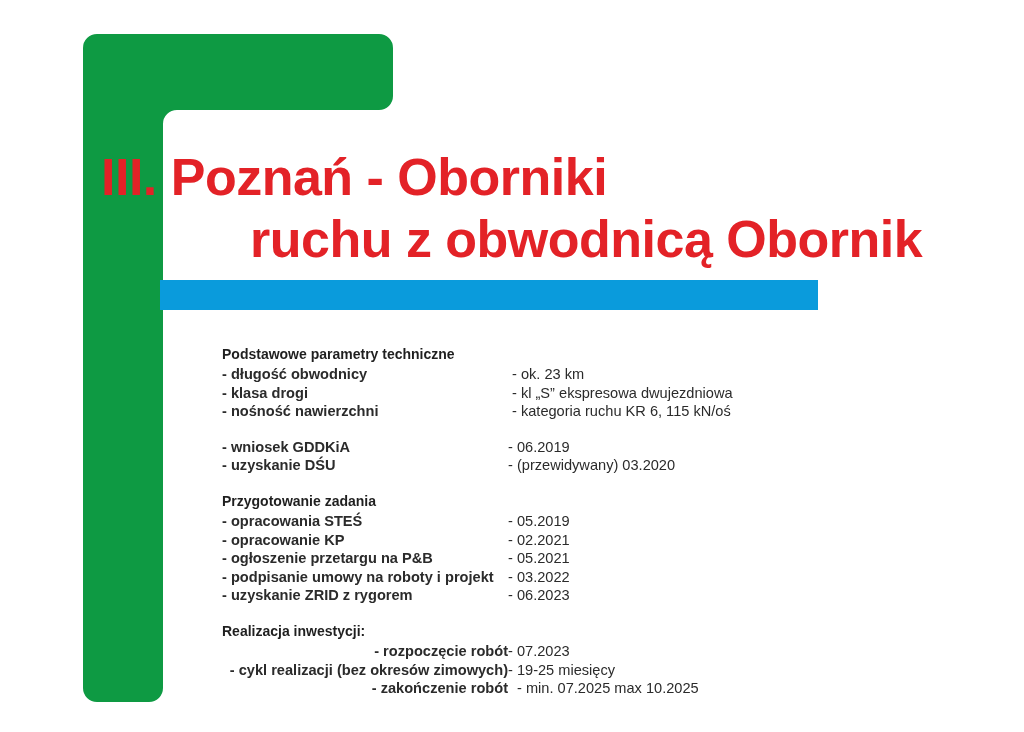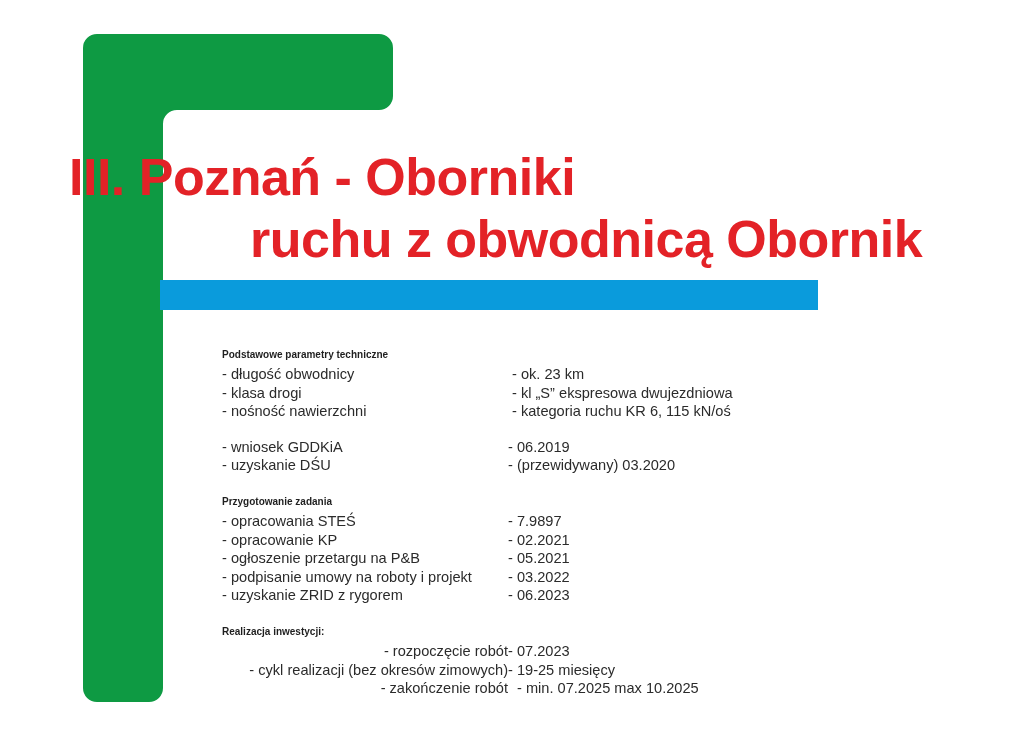--- a/index.html
+++ b/index.html
@@ -49,52 +49,53 @@
   }
   .title-line {
     color: #E32227;
     font-family: "Liberation Sans", sans-serif;
     font-weight: bold;
     font-size: 52px;
     line-height: 62px;
     letter-spacing: -0.5px;
     white-space: nowrap;
   }
-  .title-line-1 { padding-left: 69px; }
+  .title-line-1 { padding-left: 69px; margin-left: 32px; }
   .title-line-2 { padding-left: 250px; }
 
   
   .content {
     position: absolute;
     left: 222px;
     top: 345px;
     width: 760px;
     color: #2b2b2b;
     font-size: 14.6px;
   }
   .section { margin-bottom: 17px; }
   .section:last-child { margin-bottom: 11px; }
 
   .section-heading {
     font-weight: bold;
-    font-size: 10px;
+    font-size: 14px;
     line-height: 19px;
     color: #1f1f1f;
     margin-bottom: 1px;
     white-space: nowrap;
   }
 
   .row {
     display: flex;
     align-items: baseline;
     line-height: 18.6px;
     white-space: nowrap;
   }
   .row .label {
     flex: 0 0 auto;
+    font-weight: bold;
   }
   .row .value {
     flex: 0 0 auto;
   }
 
   
   .sec-params  .value { margin-left: 4px; }
   .sec-params  .label { width: 286px; }
 
   .sec-decision .label { width: 286px; }
@@ -146,21 +147,21 @@
       <div class="row">
         <span class="label">- uzyskanie DŚU</span>
         <span class="value">- (przewidywany) 03.2020</span>
       </div>
     </div>
 
     <div class="section sec-prep">
       <div class="section-heading">Przygotowanie zadania</div>
       <div class="row">
         <span class="label">- opracowania STEŚ</span>
-        <span class="value">- 7.9897</span>
+        <span class="value">- 05.2019</span>
       </div>
       <div class="row">
         <span class="label">- opracowanie KP</span>
         <span class="value">- 02.2021</span>
       </div>
       <div class="row">
         <span class="label">- ogłoszenie przetargu na P&amp;B</span>
         <span class="value">- 05.2021</span>
       </div>
       <div class="row">

